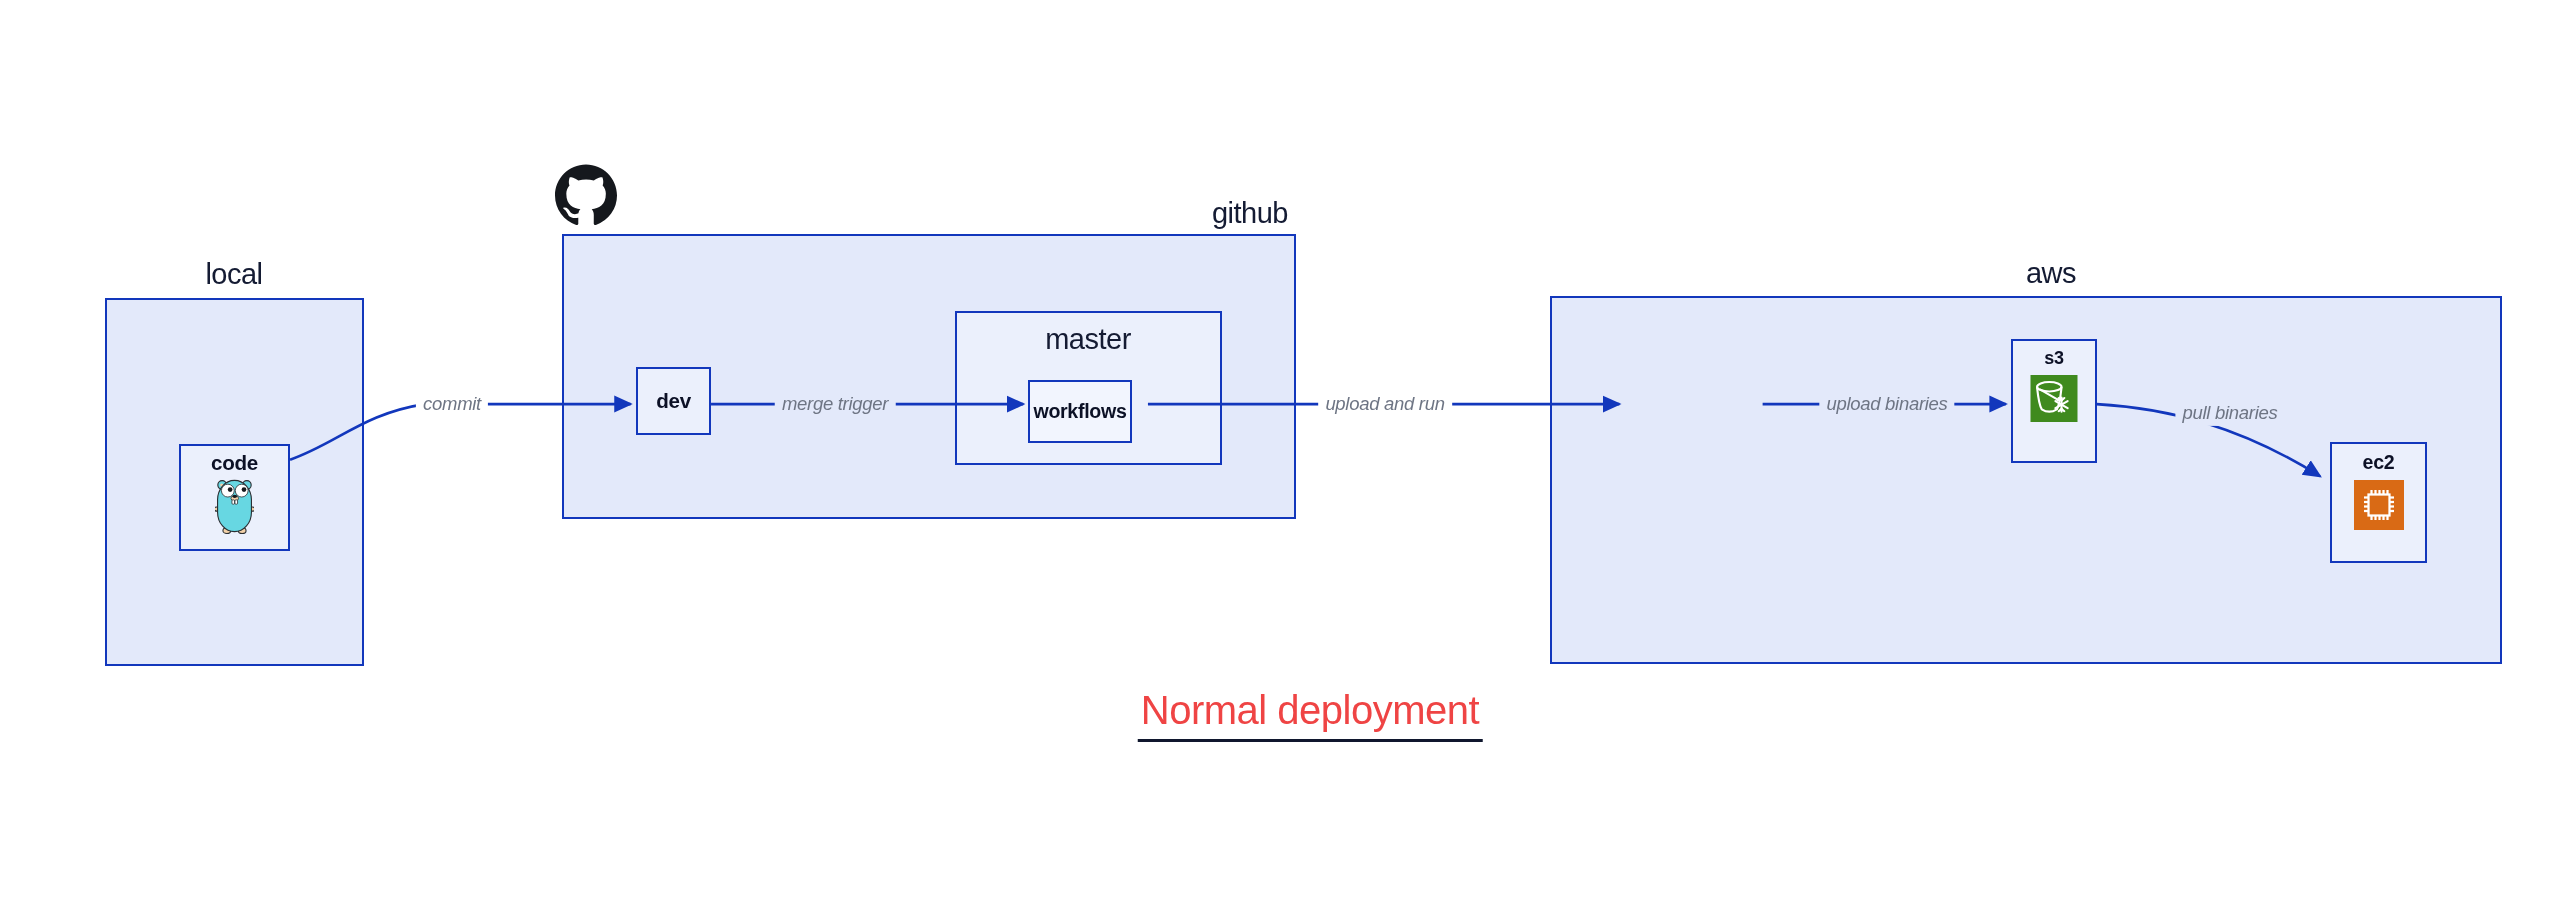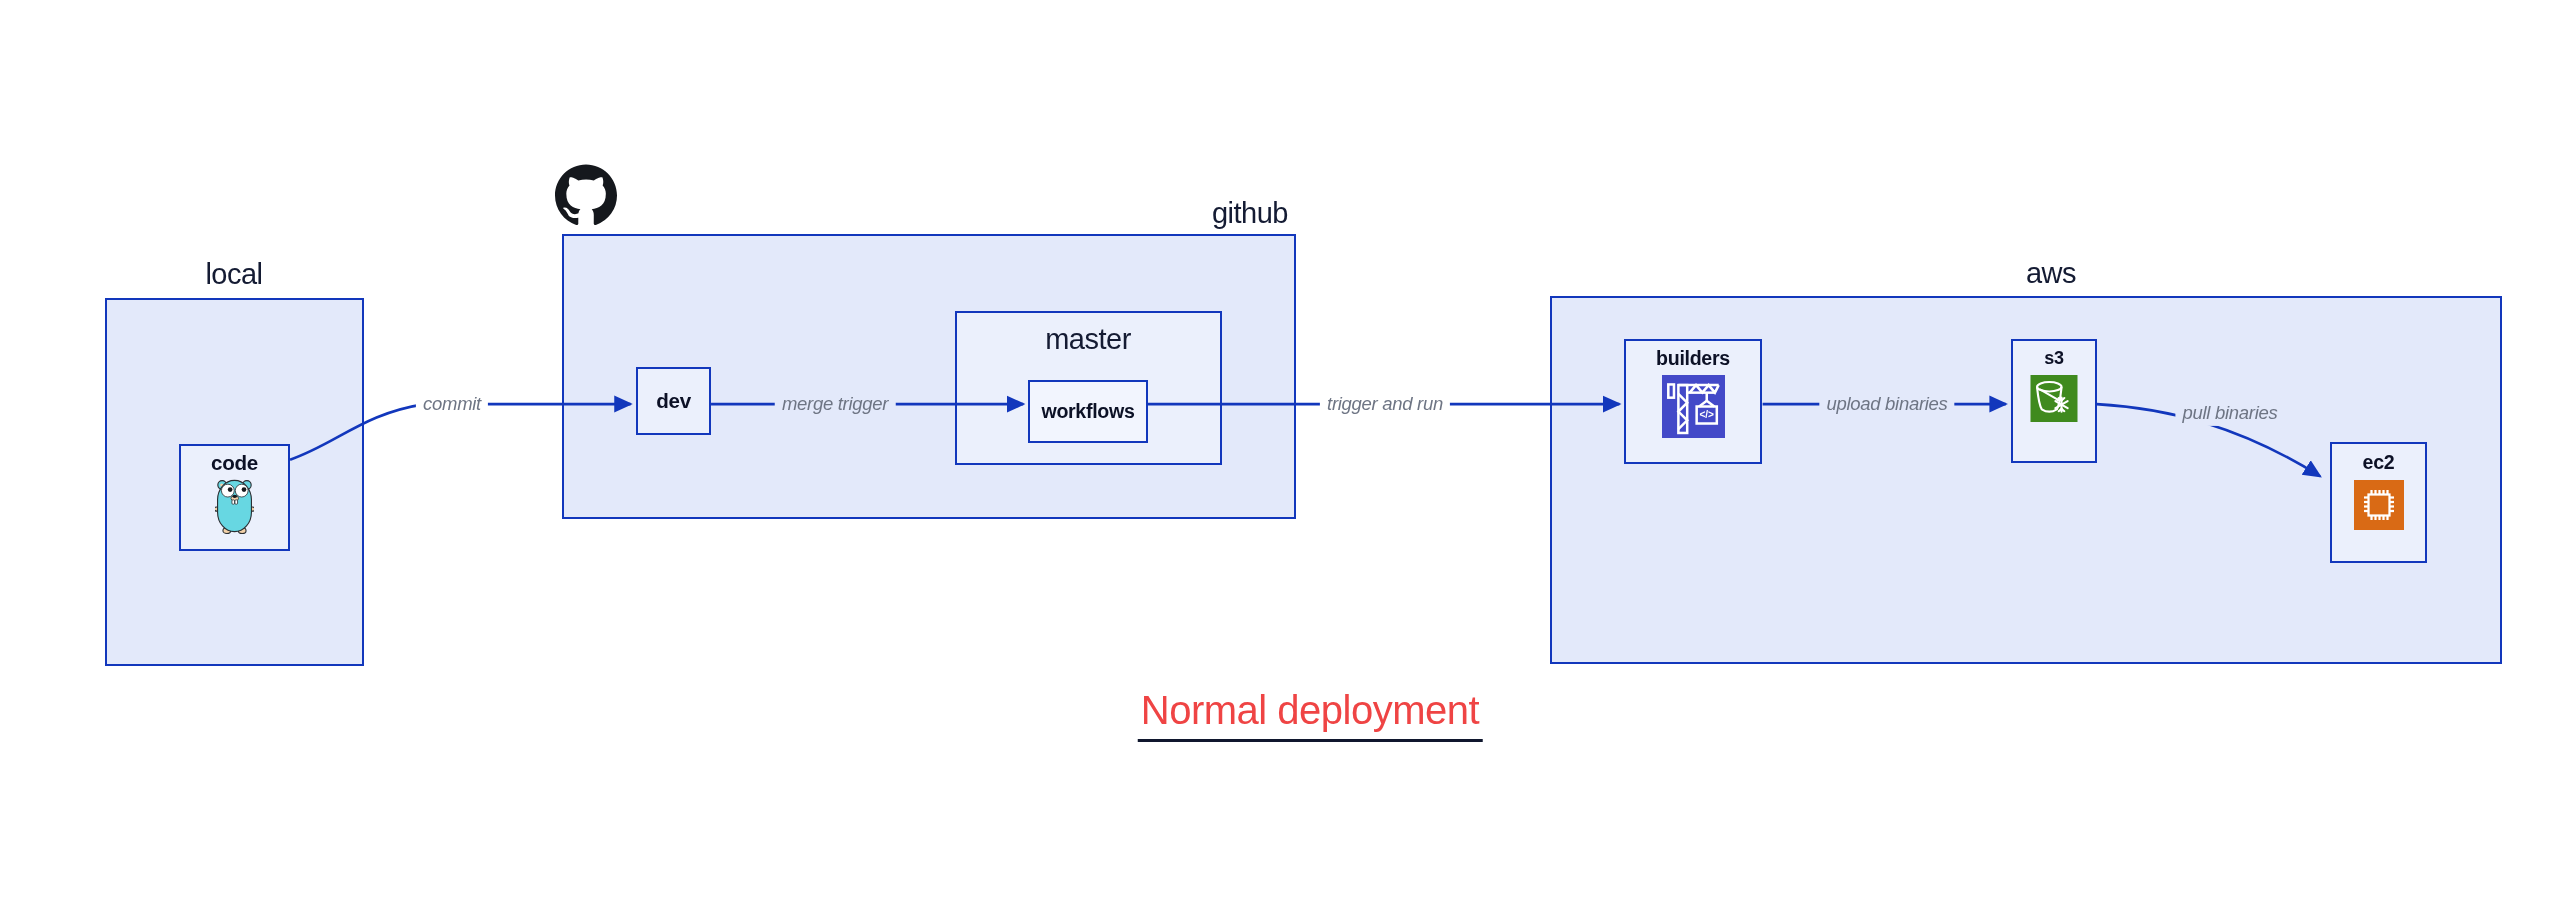--- a/index.html
+++ b/index.html
@@ -81,42 +81,24 @@
         <rect x="33" y="44" width="5.2" height="8.5" rx="2" fill="#ffffff"></rect>
         <rect x="38.8" y="44" width="5.2" height="8.5" rx="2" fill="#ffffff"></rect>
       </g>
     </svg>
   </div>
 
   <div class="node centered" style="left:636px;top:367px;width:75px;height:68px;">
     <span class="node-label">dev</span>
   </div>
 
-  <div class="node centered nested" style="left:1028px;top:380px;width:120px;height:63px;">
+  <div class="node centered nested" style="left:1028px;top:380px;width:104px;height:63px;">
     <span class="node-label" style="font-size:19.6px;">workflows</span>
   </div>
 
-  <div class="node" style="left:1624px;top:339px;width:138px;height:125px;padding-top:6.2px;">
-    <span class="node-label" style="font-size:19.6px;">builders</span>
-    <svg class="icon-tile" width="63" height="63" viewBox="0 0 100 100" style="margin-top:5.2px;">
-      <rect x="0" y="0" width="100" height="100" fill="#4349C8"></rect>
-      <g stroke="#ffffff" stroke-width="4" fill="none">
-        <rect x="10" y="15" width="9" height="21"></rect>
-        <rect x="26" y="16" width="14" height="76"></rect>
-        <polyline points="26,30 40,44 26,58 40,72 26,86"></polyline>
-        <line x1="26" y1="16" x2="90" y2="16"></line>
-        <line x1="40" y1="28" x2="84" y2="28"></line>
-        <polyline points="44,28 54,16 64,28 74,16 84,28 90,16"></polyline>
-        <line x1="71" y1="28" x2="71" y2="41"></line>
-        <polyline points="59,50 71,41 83,50"></polyline>
-        <rect x="55" y="50" width="32" height="27"></rect>
-      </g>
-      <text x="71" y="69" fill="#ffffff" font-size="16" font-weight="bold" text-anchor="middle" font-family="Liberation Sans, sans-serif">&lt;/&gt;</text>
-    </svg>
-  </div>
 
   <div class="node" style="left:2011px;top:339px;width:86px;height:124px;padding-top:7.2px;">
     <span class="node-label" style="font-size:18px;">s3</span>
     <svg class="icon-tile" width="48" height="47" viewBox="0 0 100 100" style="margin-top:6.2px;">
       <rect x="0" y="0" width="100" height="100" fill="#3F8A1E"></rect>
       <g stroke="#ffffff" stroke-width="4.5" fill="none" stroke-linecap="round">
         <ellipse cx="40" cy="25" rx="26" ry="10"></ellipse>
         <path d="M14 27 Q18 64 24 73 Q40 83 56 73 Q62 64 66 27"></path>
         <line x1="21" y1="31" x2="57" y2="52"></line>
         <circle cx="58" cy="52.5" r="3.2" fill="#ffffff" stroke="none"></circle>
@@ -171,20 +153,20 @@
       <path d="M563 892 C655 860 705 802 825 784 L1224 784" marker-end="url(#arrow)"></path>
       <path d="M1380 784 L1986 784" marker-end="url(#arrow)"></path>
       <path d="M2228 784 L3143 784" marker-end="url(#arrow)"></path>
       <path d="M3421 784 L3893 784" marker-end="url(#arrow)"></path>
       <path d="M4069 784 C4210 792 4350 828 4503 924" marker-end="url(#arrow)"></path>
     </g>
   </svg>
 
   <span class="edge-label bg-white" style="left:452px;top:404px;">commit</span>
   <span class="edge-label bg-outer" style="left:835px;top:404px;">merge trigger</span>
-  <span class="edge-label bg-white" style="left:1385px;top:404px;">trigger and run</span>
+  <span class="edge-label bg-white" style="left:1385px;top:404px;">upload and run</span>
   <span class="edge-label bg-outer" style="left:1887px;top:404px;">upload binaries</span>
   <span class="edge-label bg-outer" style="left:2230px;top:413px;">pull binaries</span>
 
   <div class="diagram-title">Normal deployment</div>
 
 </div>
 
 
 </body></html>

